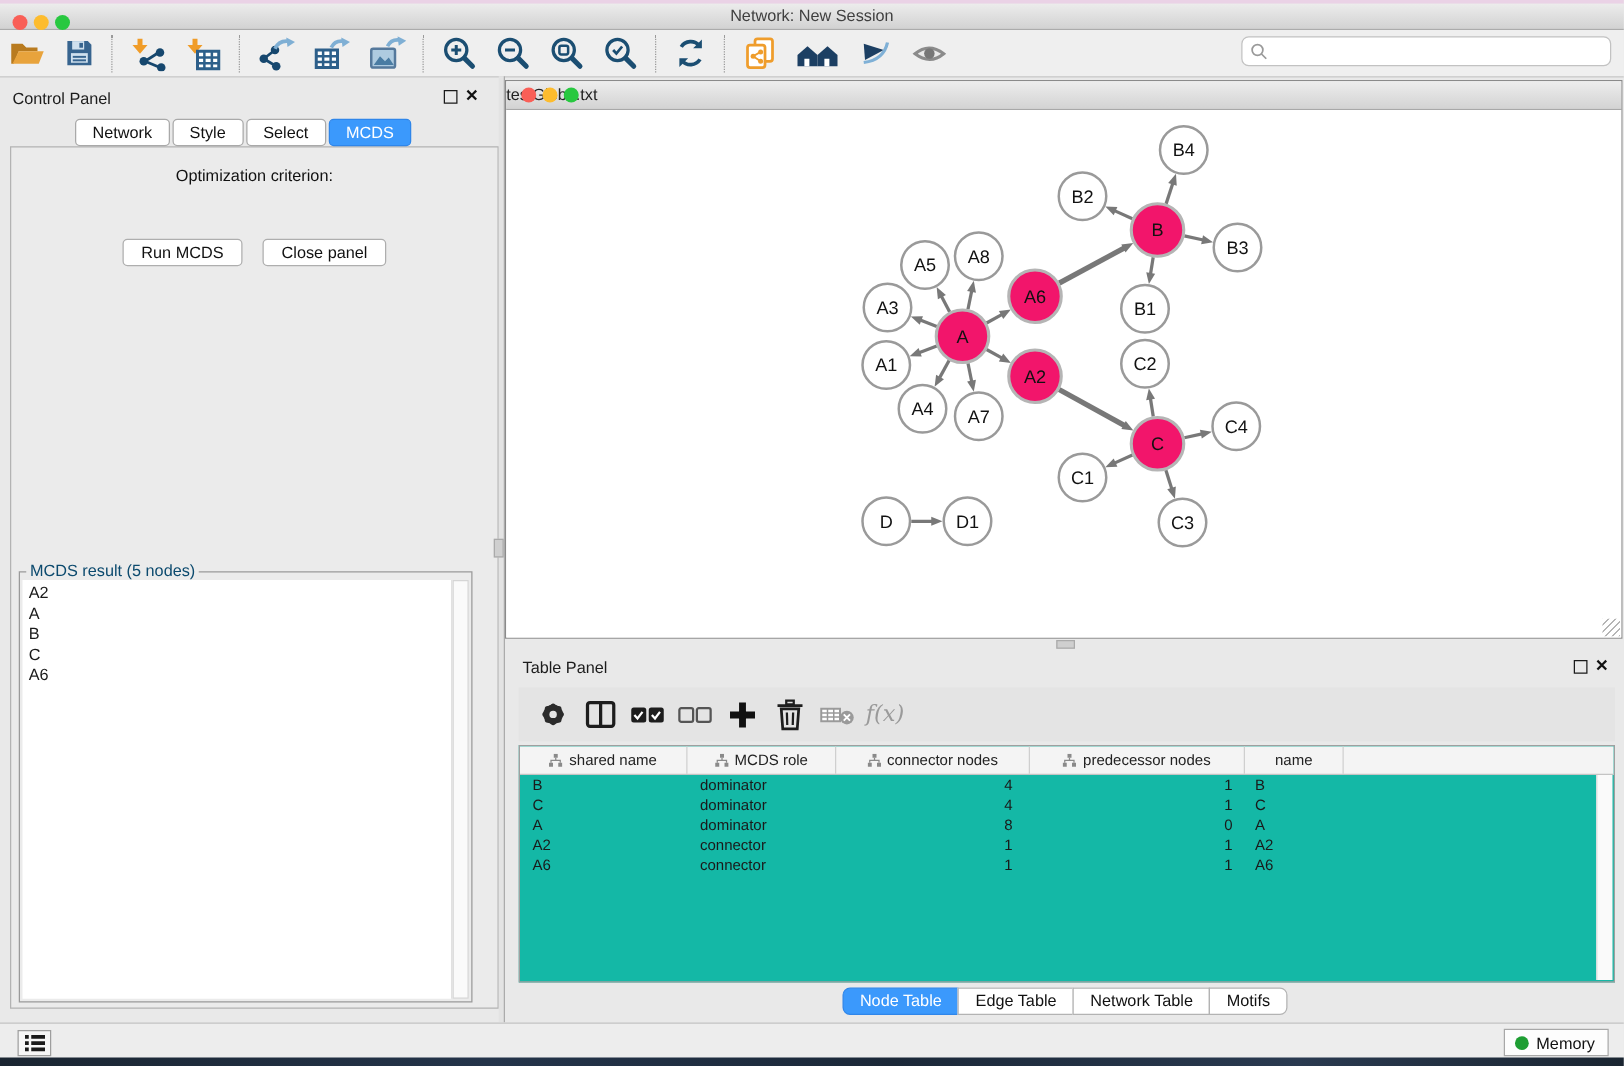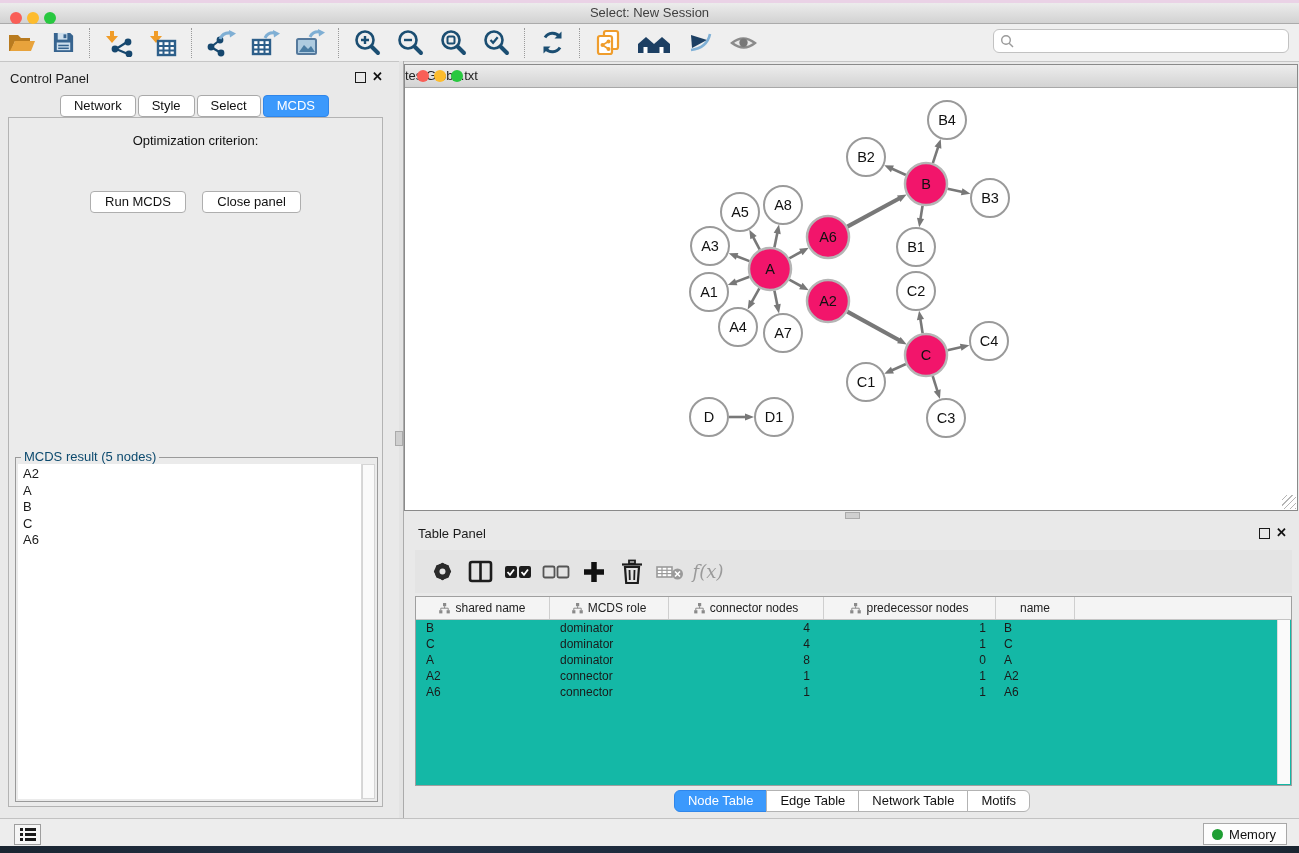--- a/index.html
+++ b/index.html
@@ -24,21 +24,21 @@
   .cpanel{position:absolute;left:0;top:61px;width:391px;height:757px;}
   .cpanel-title{position:absolute;left:10px;top:10px;font-size:13px;color:#1c1c1c;}
   .winbtns{position:absolute;right:8px;top:10px;display:flex;align-items:center;gap:6px;}
   .sqbtn{width:9px;height:9px;border:1.5px solid #1a1a1a;display:inline-block;}
   .xbtn{font-size:13px;font-weight:bold;color:#111;line-height:12px;}
   .cp-tabs{position:absolute;left:0;top:34px;width:391px;text-align:center;z-index:3;}
   .cp-tab{display:inline-block;height:20px;line-height:20px;padding:0 13px;background:#fff;
           border:1px solid #a9a9a9;border-radius:4px;font-size:13px;color:#111;margin-right:2px;}
   .cp-tab.selected{background:#3b99fc;border-color:#2f86ea;color:#fff;}
   .cp-content{position:absolute;left:8px;top:56px;width:373px;height:688px;
-              border:1px solid #b3b3b3;background:#ebebeb;}
+              border:1px solid #b3b3b3;background:#ebebeb;padding-left:16px;}
   .opt-label{position:absolute;left:0;top:15px;width:100%;text-align:center;font-size:13px;color:#111;}
   .dropdown{position:absolute;left:35px;top:38px;width:310px;height:24px;background:#fff;
             border:1px solid #b0b0b0;border-radius:4px;box-sizing:border-box;
             display:flex;align-items:center;}
   .dropdown .val{flex:1;font-size:13px;padding-left:8px;color:#111;white-space:nowrap;}
   .stepper{width:19px;height:20px;margin-right:2px;border-radius:4px;
            background:linear-gradient(#7db6fd,#2f7cf6);position:relative;flex:none;}
   .stepper:before,.stepper:after{content:"";position:absolute;left:5px;border-left:4.5px solid transparent;
            border-right:4.5px solid transparent;}
   .stepper:before{top:3px;border-bottom:5px solid #fff;}
@@ -110,21 +110,21 @@
   svg{display:block;}
 </style>
 </head>
 <body>
 
 <div class="menustrip"></div>
 <div class="titlebar">
   <span class="tl r"></span>
   <span class="tl y"></span>
   <span class="tl g"></span>
-  <span>Select: New Session</span>
+  <span>Network: New Session</span>
 </div>
 
 <div class="toolbar">
   <span class="tbtn">
       <svg width="30" height="26" viewBox="0 0 30 26">
         <path d="M2 5h9l3 3h9v3H8L4 21H2z" fill="#b97b1f"></path>
         <path d="M8 11h20l-4 10H3z" fill="#e8a33c"></path>
       </svg>
     </span>
   <span class="tbtn">

